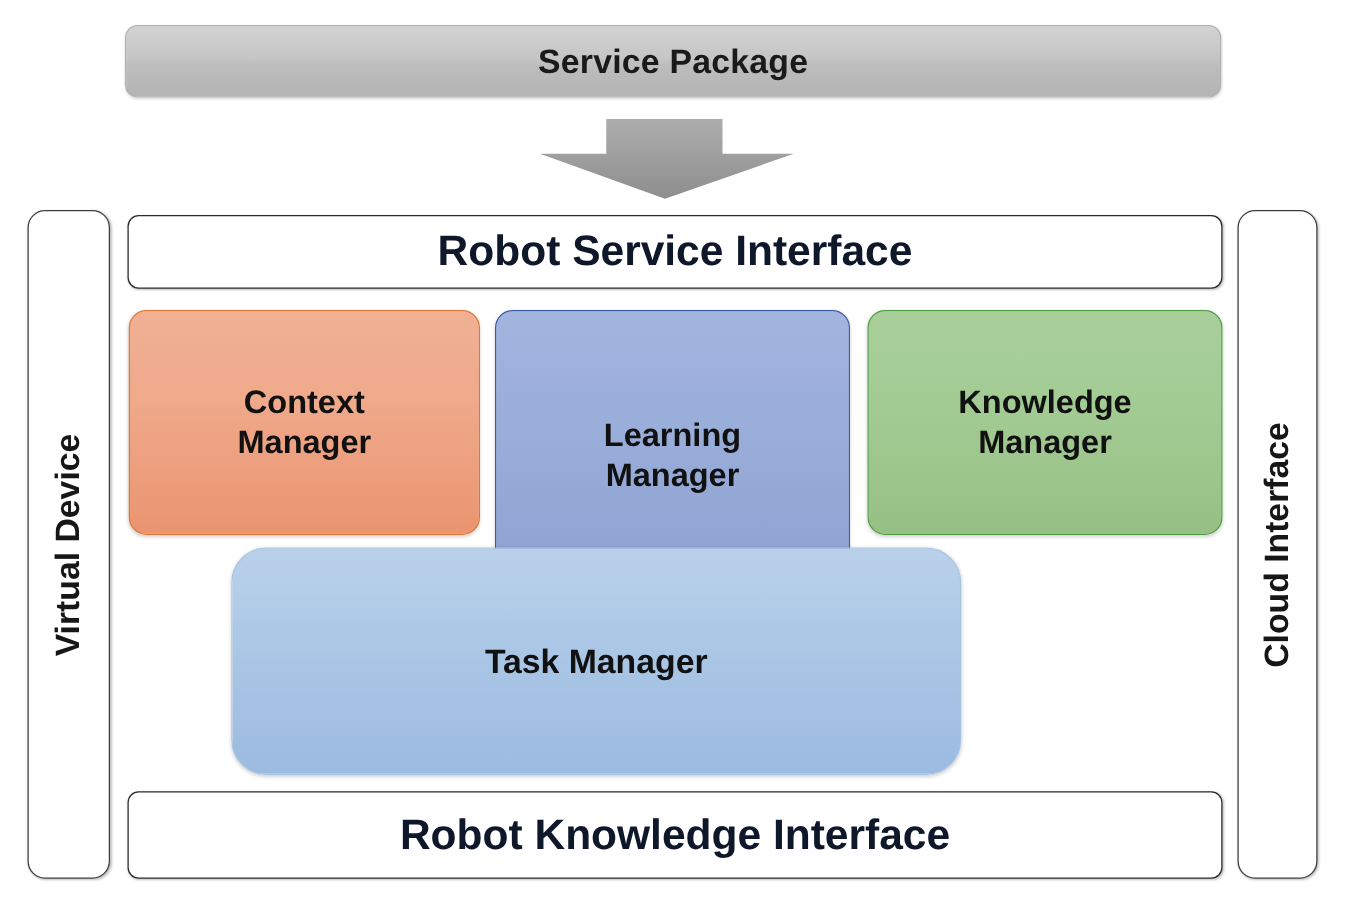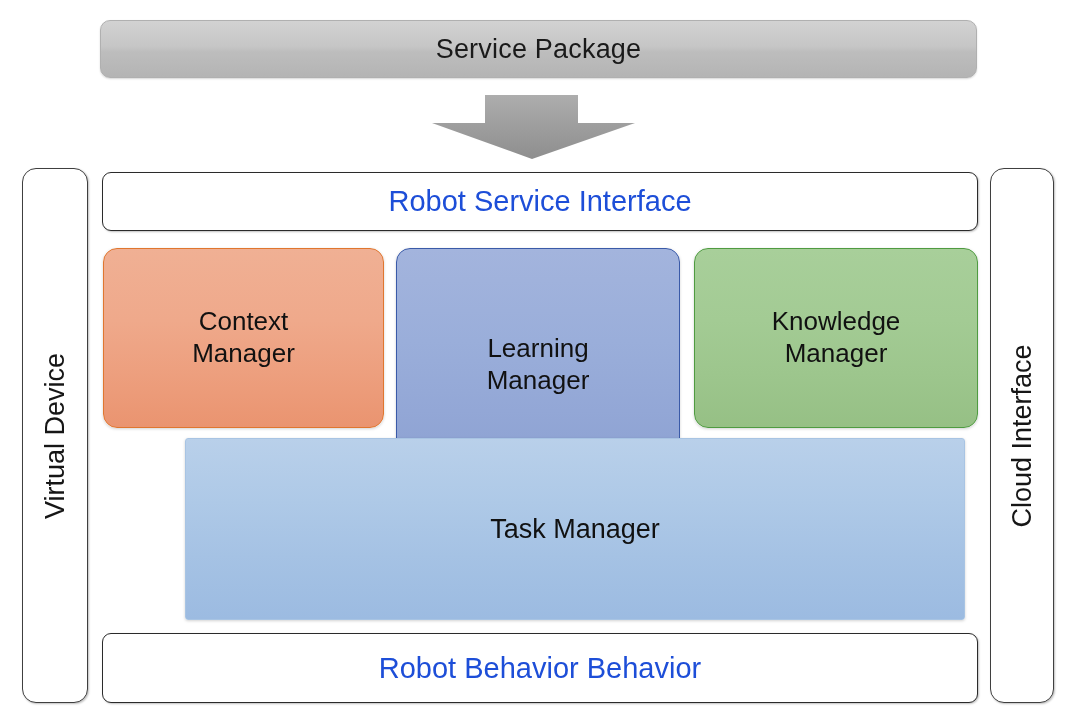--- a/index.html
+++ b/index.html
@@ -12,20 +12,21 @@
     font-family: "Liberation Sans", "DejaVu Sans", sans-serif;
     -webkit-font-smoothing: antialiased;
   }
 
   #diagram {
     position: relative;
     width: 1077px;
     height: 720px;
     background: #ffffff;
     overflow: hidden;
+    font-weight: bold;
   }
 
   
   .service-package {
     position: absolute;
     left: 100px;
     top: 20px;
     width: 877px;
     height: 58px;
     border-radius: 10px;
@@ -89,22 +90,22 @@
     background: #ffffff;
     border: 1.5px solid #2b2b2b;
     border-radius: 9px;
     box-sizing: border-box;
     display: flex;
     align-items: center;
     justify-content: center;
     box-shadow: 1px 1px 2px rgba(0,0,0,0.25);
   }
   .interface-bar .label {
-    font-size: 29px;
-    color: #1d4ed8;
+    font-size: 34px;
+    color: #0f172a;
   }
   #robot-service-interface {
     left: 102px;
     top: 172px;
     width: 876px;
     height: 59px;
   }
   #robot-behavior-interface {
     left: 102px;
     top: 633px;
@@ -150,23 +151,23 @@
     left: 694px;
     top: 248px;
     width: 284px;
     height: 180px;
     background: linear-gradient(to bottom, #a8cf9a 0%, #a3cb94 40%, #9dc68d 70%, #96c085 100%);
     border: 1.5px solid #4f9b41;
   }
   #task-manager {
     left: 185px;
     top: 438px;
-    width: 780px;
+    width: 584px;
     height: 182px;
-    border-radius: 3px;
+    border-radius: 28px;
     background: linear-gradient(to bottom, #b9d0ea 0%, #aec9e7 35%, #a5c2e4 65%, #9cbbe1 100%);
     border: 1px solid #a8c4e3;
   }
   #task-manager .label {
     font-size: 27px;
   }
 </style>
 </head>
 <body>
 
@@ -220,16 +221,16 @@
       <span>Knowledge</span><br>
       <span>Manager</span>
     </span>
   </div>
 
   <div class="manager" id="task-manager">
     <span class="label">Task Manager</span>
   </div>
 
   <div class="interface-bar" id="robot-behavior-interface">
-    <span class="label">Robot Behavior Behavior</span>
+    <span class="label">Robot Knowledge Interface</span>
   </div>
 
 </div>
 
 </body></html>

